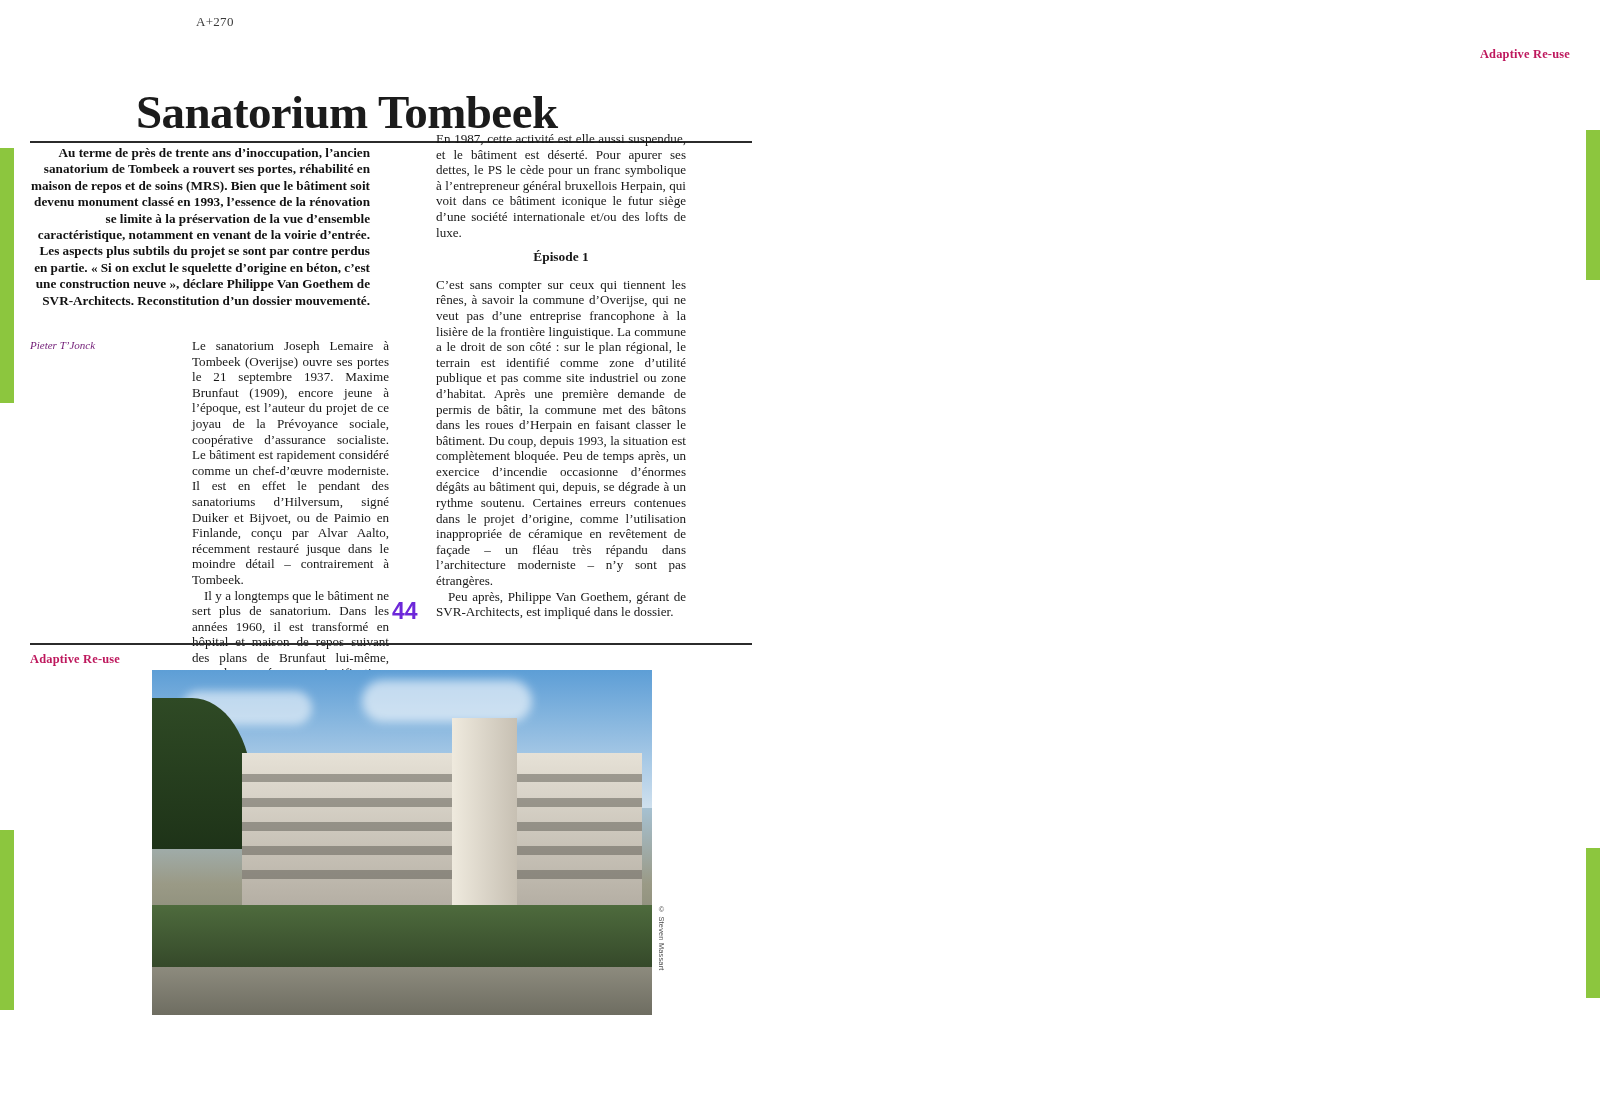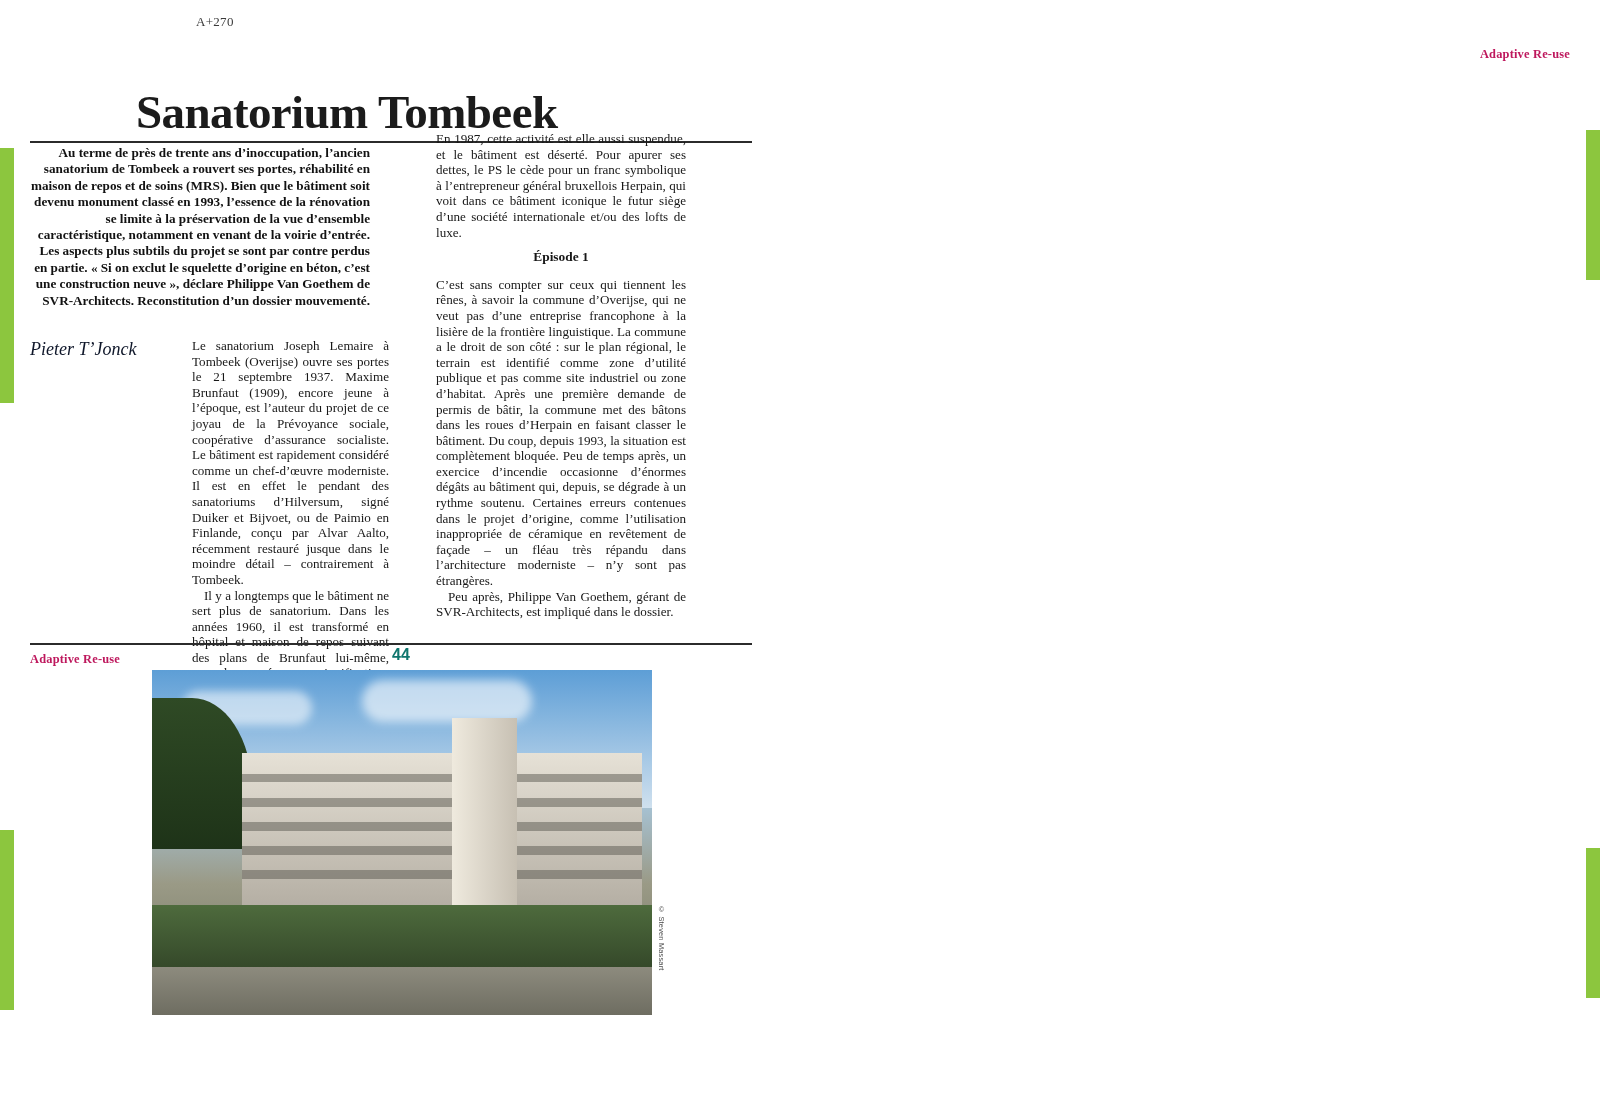--- a/index.html
+++ b/index.html
@@ -47,21 +47,21 @@
     font-weight:bold;
     font-size:13.2px;
     line-height:16.4px;
     text-align:right;
     color:#121212;
     font-family:"Liberation Serif",serif;
   }
 
   .byline{
     position:absolute;left:30px;top:339px;width:150px;
-    font-style:italic;font-size:18px;color:#0f172a;
+    font-style:italic;font-size:11px;color:#701a75;
   }
 
   .bodycol{
     position:absolute;
     font-size:13.1px;
     line-height:15.6px;
     text-align:justify;
     color:#171717;
     font-family:"Liberation Serif",serif;
     hyphens:auto;
@@ -72,21 +72,21 @@
   .col-b{left:436px;top:131px;width:250px;}
 
   .sechead{
     text-align:center;font-weight:bold;font-size:13.4px;
     margin:9px 0 12px 0;
   }
 
   .pagenum{
     position:absolute;
     font-family:"Liberation Sans", sans-serif;
-    font-weight:bold;font-size:16px;color:#0f766e;margin-top:48px;
+    font-weight:bold;font-size:23px;color:#6d28d9;
   }
   .pn-left{left:392px;top:598px;}
 
   .sectag{
     position:absolute;
     font-family:Liberation Serif, serif;
     font-weight:bold;font-size:12.4px;letter-spacing:.2px;color:#be185d;
   }
   .sectag-left{left:30px;top:652px;}
   .sectag-right{right:30px;top:47px;}

